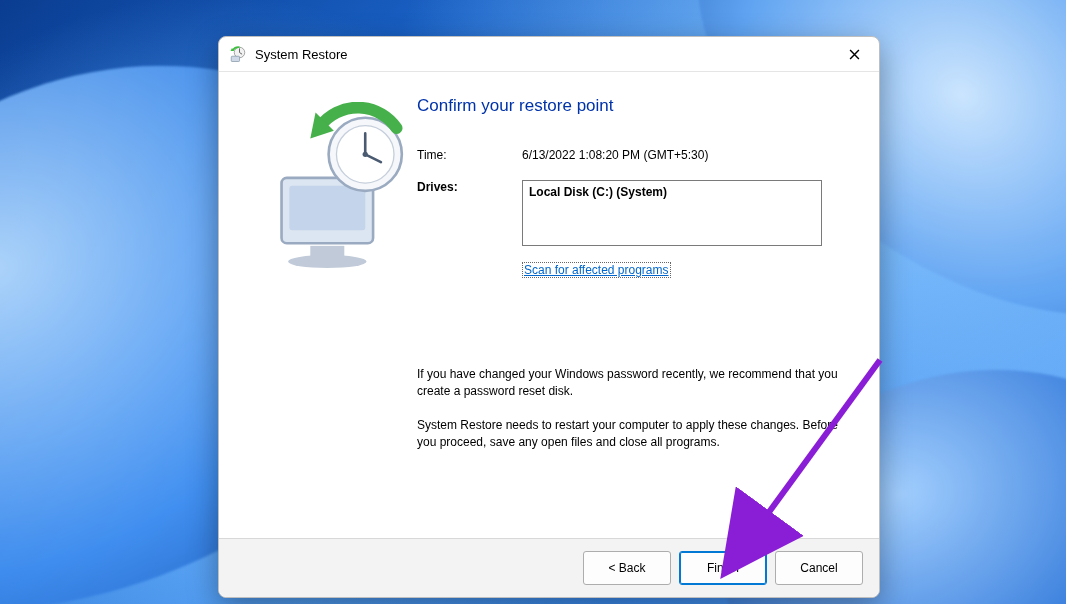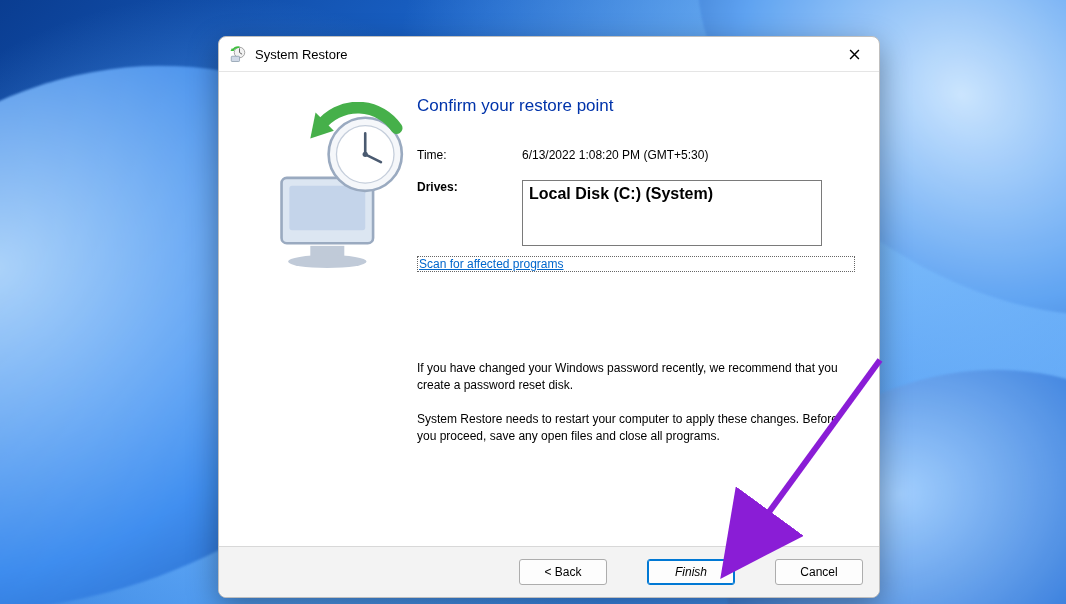--- a/index.html
+++ b/index.html
@@ -121,25 +121,25 @@
     flex-shrink: 0;
   }
   .row .value { flex: 1; }
   .drives-row { align-items: flex-start; font-weight: bold; }
   .drives-box {
     flex: 1;
     max-width: 300px;
     height: 66px;
     border: 1px solid #7a7a7a;
     padding: 4px 6px;
-    font-size: 16px;
+    font-size: 12px;
     box-sizing: border-box;
     background: #fff;
   }
-  .scan-row { margin-top: 10px; flex-direction: column; }
+  .scan-row { margin-top: 16px; }
   .scan-link {
     color: #0066cc;
     font-size: 12px;
     text-decoration: underline;
     border: 1px dotted #666;
     padding: 0 1px;
     cursor: pointer;
     display: inline-block;
   }
   .info-bottom {
@@ -150,34 +150,32 @@
     border-top: 1px solid #d8d8d8;
     background: #f3f3f3;
     padding: 12px 16px;
     display: flex;
     justify-content: flex-end;
     gap: 8px;
     border-radius: 0 0 8px 8px;
   }
   .btn {
     min-width: 88px;
-    height: 26px;
+    height: 34px;
     font-size: 12px;
     border: 1px solid #adadad;
     background: #fdfdfd;
     border-radius: 3px;
     cursor: pointer;
     padding: 0 10px;
     font-family: inherit;
-    margin-left: 32px;
   }
   .btn.primary {
     border: 1px solid #0078d4;
     box-shadow: inset 0 0 0 1px #0078d4;
-    font-style: italic;
   }
   
   .arrow {
     position: absolute;
     pointer-events: none;
     z-index: 50;
   }
 </style>
 </head>
 <body>

